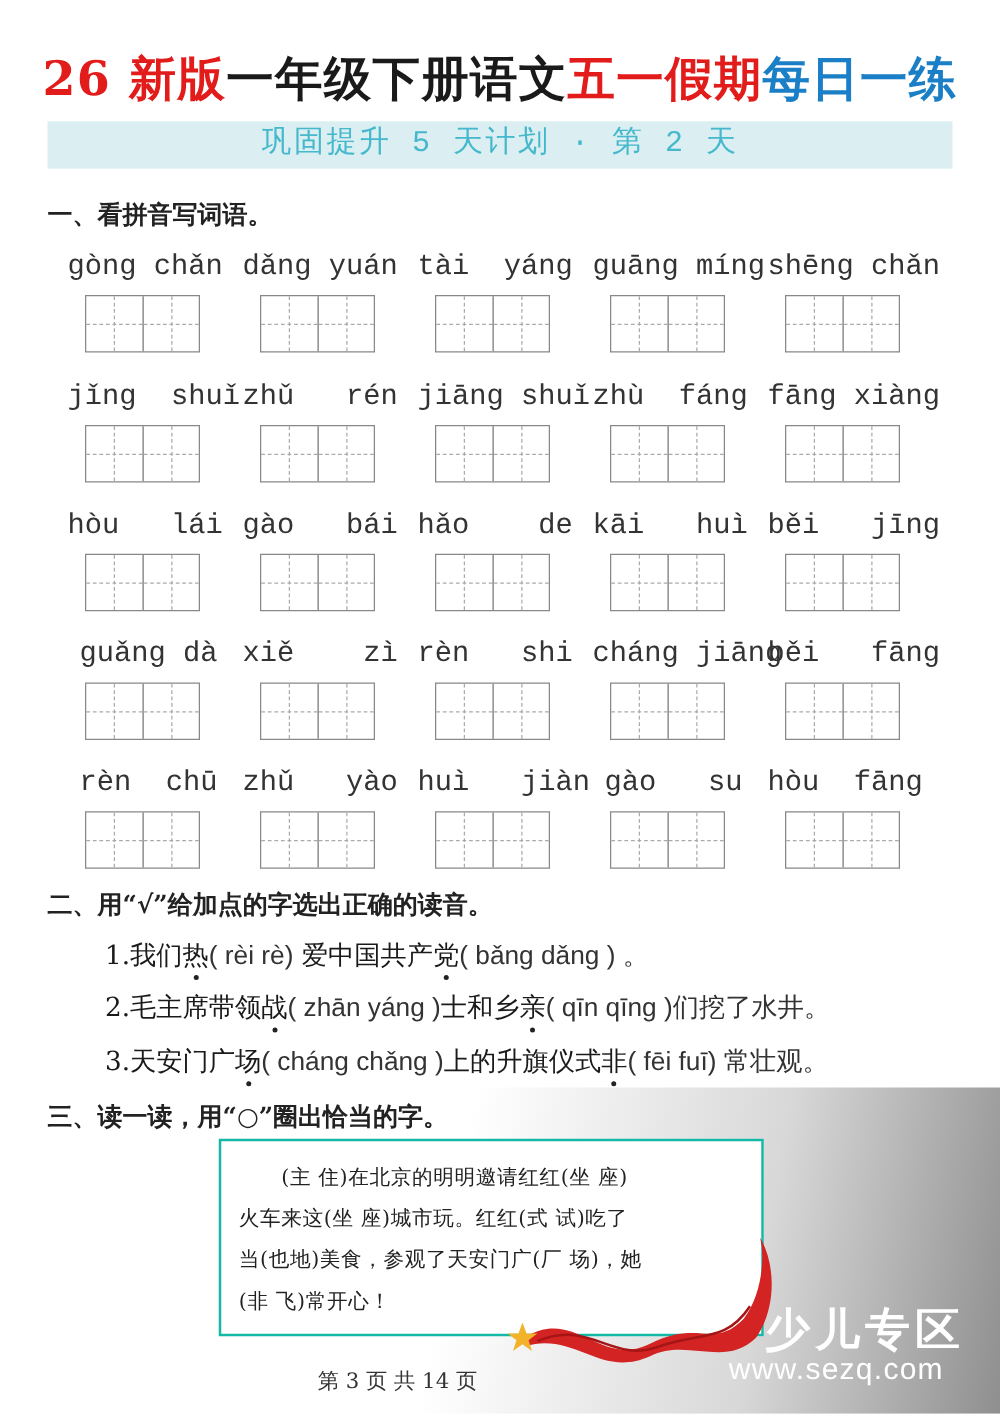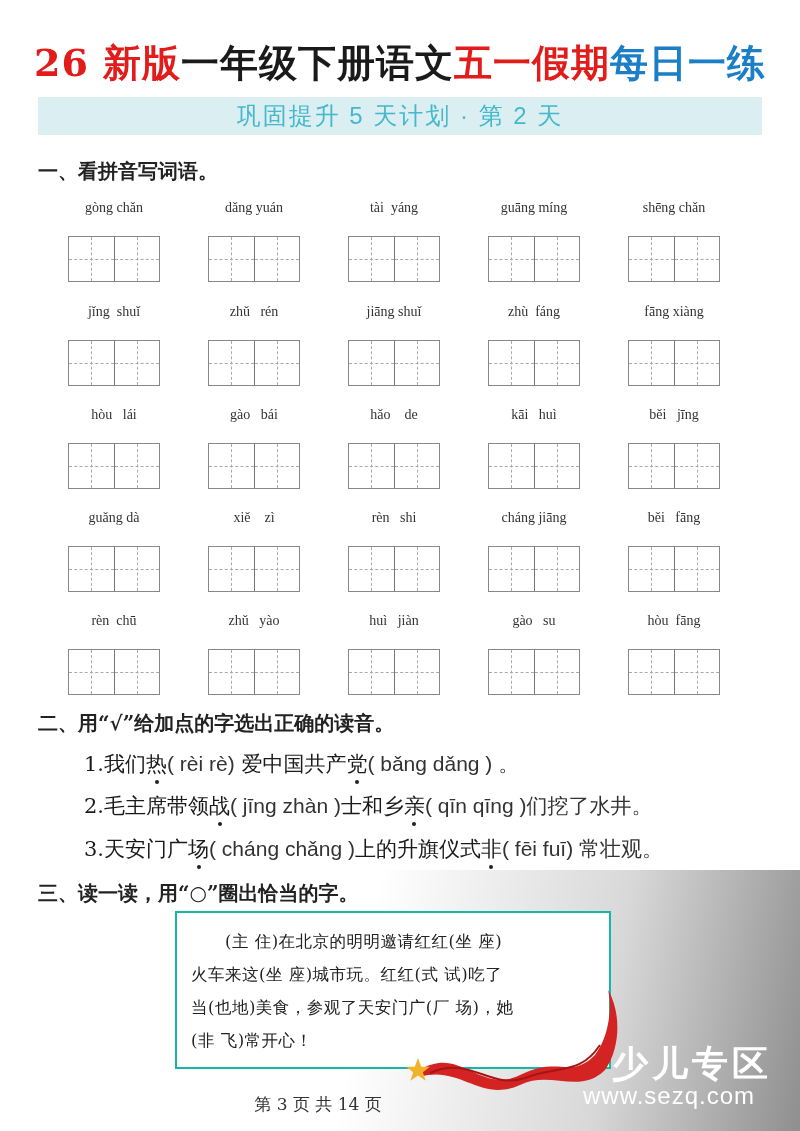--- a/index.html
+++ b/index.html
@@ -4,23 +4,23 @@
 <style>
   html, body { margin:0; padding:0; }
   body { width:800px; height:1131px; background:#ffffff; position:relative; overflow:hidden;
          font-family:"DejaVu Sans", sans-serif; color:#222; }
   .abs { position:absolute; }
   #title { top:38px; left:0; width:800px; text-align:center; font-size:38px; font-weight:bold;
            font-family:"DejaVu Serif", serif; letter-spacing:1px; white-space:nowrap; }
   #title .r { color:#e21b1b; } #title .k { color:#1a1a1a; } #title .b { color:#1a7fc6; }
   #subbar { top:97px; left:38px; width:724px; height:38px; background:#dbeff3; }
   #subbar span { display:block; text-align:center; line-height:38px; font-size:24px; color:#45b8cc;
-                 font-family:Liberation Sans, sans-serif; letter-spacing:2px; }
+                 font-family:Liberation Mono, monospace; letter-spacing:2px; }
   .sec { font-size:20px; font-weight:bold; font-family:"DejaVu Serif", serif; color:#222; }
-  .py { font-size:14px; font-family:Liberation Serif, serif; color:#333; text-align:center;
+  .py { font-size:23px; font-family:Liberation Mono, monospace; color:#333; text-align:right;
         width:120px; white-space:pre; }
   .grid { width:92px; height:46px; border:1.5px solid #888; box-sizing:border-box; display:flex; background:#fff; }
   .cell { flex:1; position:relative; }
   .cell + .cell { border-left:1.5px solid #777; }
   .cell::before { content:""; position:absolute; left:50%; top:0; bottom:0; border-left:1px dashed #aaa; }
   .cell::after { content:""; position:absolute; top:50%; left:0; right:0; border-top:1px dashed #aaa; }
   .q { font-size:21px; font-family:"DejaVu Serif", serif; white-space:nowrap; color:#1a1a1a; }
   .q .pin { font-family:"Liberation Sans", sans-serif; color:#333; }
   .dot { position:relative; }
   .dot::after { content:""; position:absolute; left:50%; bottom:-8px; width:4px; height:4px; margin-left:-2px;
@@ -171,21 +171,21 @@
     <div class="abs py" style="left: 614px; top: 613px;">hòu  fāng</div>
     <div class="abs grid" style="left: 628px; top: 649px;">
       <div class="cell"></div>
       <div class="cell"></div>
     </div>
   </div>
 
 <div class="abs sec" style="top:710px;left:38px;">二、用“√”给加点的字选出正确的读音。</div>
 <div id="s2">
     <div class="abs q" style="left: 84px; top: 750px;"><span>1.</span><span>我们</span><span class="dot">热</span><span class="pin">( rèi  rè)</span><span> 爱中国共产</span><span class="dot">党</span><span class="pin">( bǎng  dǎng ) 。</span></div>
-    <div class="abs q" style="left: 84px; top: 792px;"><span>2.</span><span>毛主席带领</span><span class="dot">战</span><span class="pin">( jīng  zhàn )</span><span>士和乡</span><span class="dot">亲</span><span class="pin">( qīn  qīng )们挖了水井。</span></div>
+    <div class="abs q" style="left: 84px; top: 792px;"><span>2.</span><span>毛主席带领</span><span class="dot">战</span><span class="pin">( zhān  yáng )</span><span>士和乡</span><span class="dot">亲</span><span class="pin">( qīn  qīng )们挖了水井。</span></div>
     <div class="abs q" style="left: 84px; top: 835px;"><span>3.</span><span>天安门广</span><span class="dot">场</span><span class="pin">( cháng  chǎng )</span><span>上的升旗仪式</span><span class="dot">非</span><span class="pin">( fēi  fuī)  常壮观。</span></div>
   </div>
 
 <div id="bg-grad" class="abs"></div>
 <div class="abs sec" style="top:880px;left:38px;">三、读一读，用“○”圈出恰当的字。</div>
 <div id="passage" class="abs">
   <p>　　(主  住)在北京的明明邀请红红(坐  座)</p>
   <p>火车来这(坐  座)城市玩。红红(式  试)吃了</p>
   <p>当(也地)美食，参观了天安门广(厂  场)，她</p>
   <p>(非  飞)常开心！</p>

